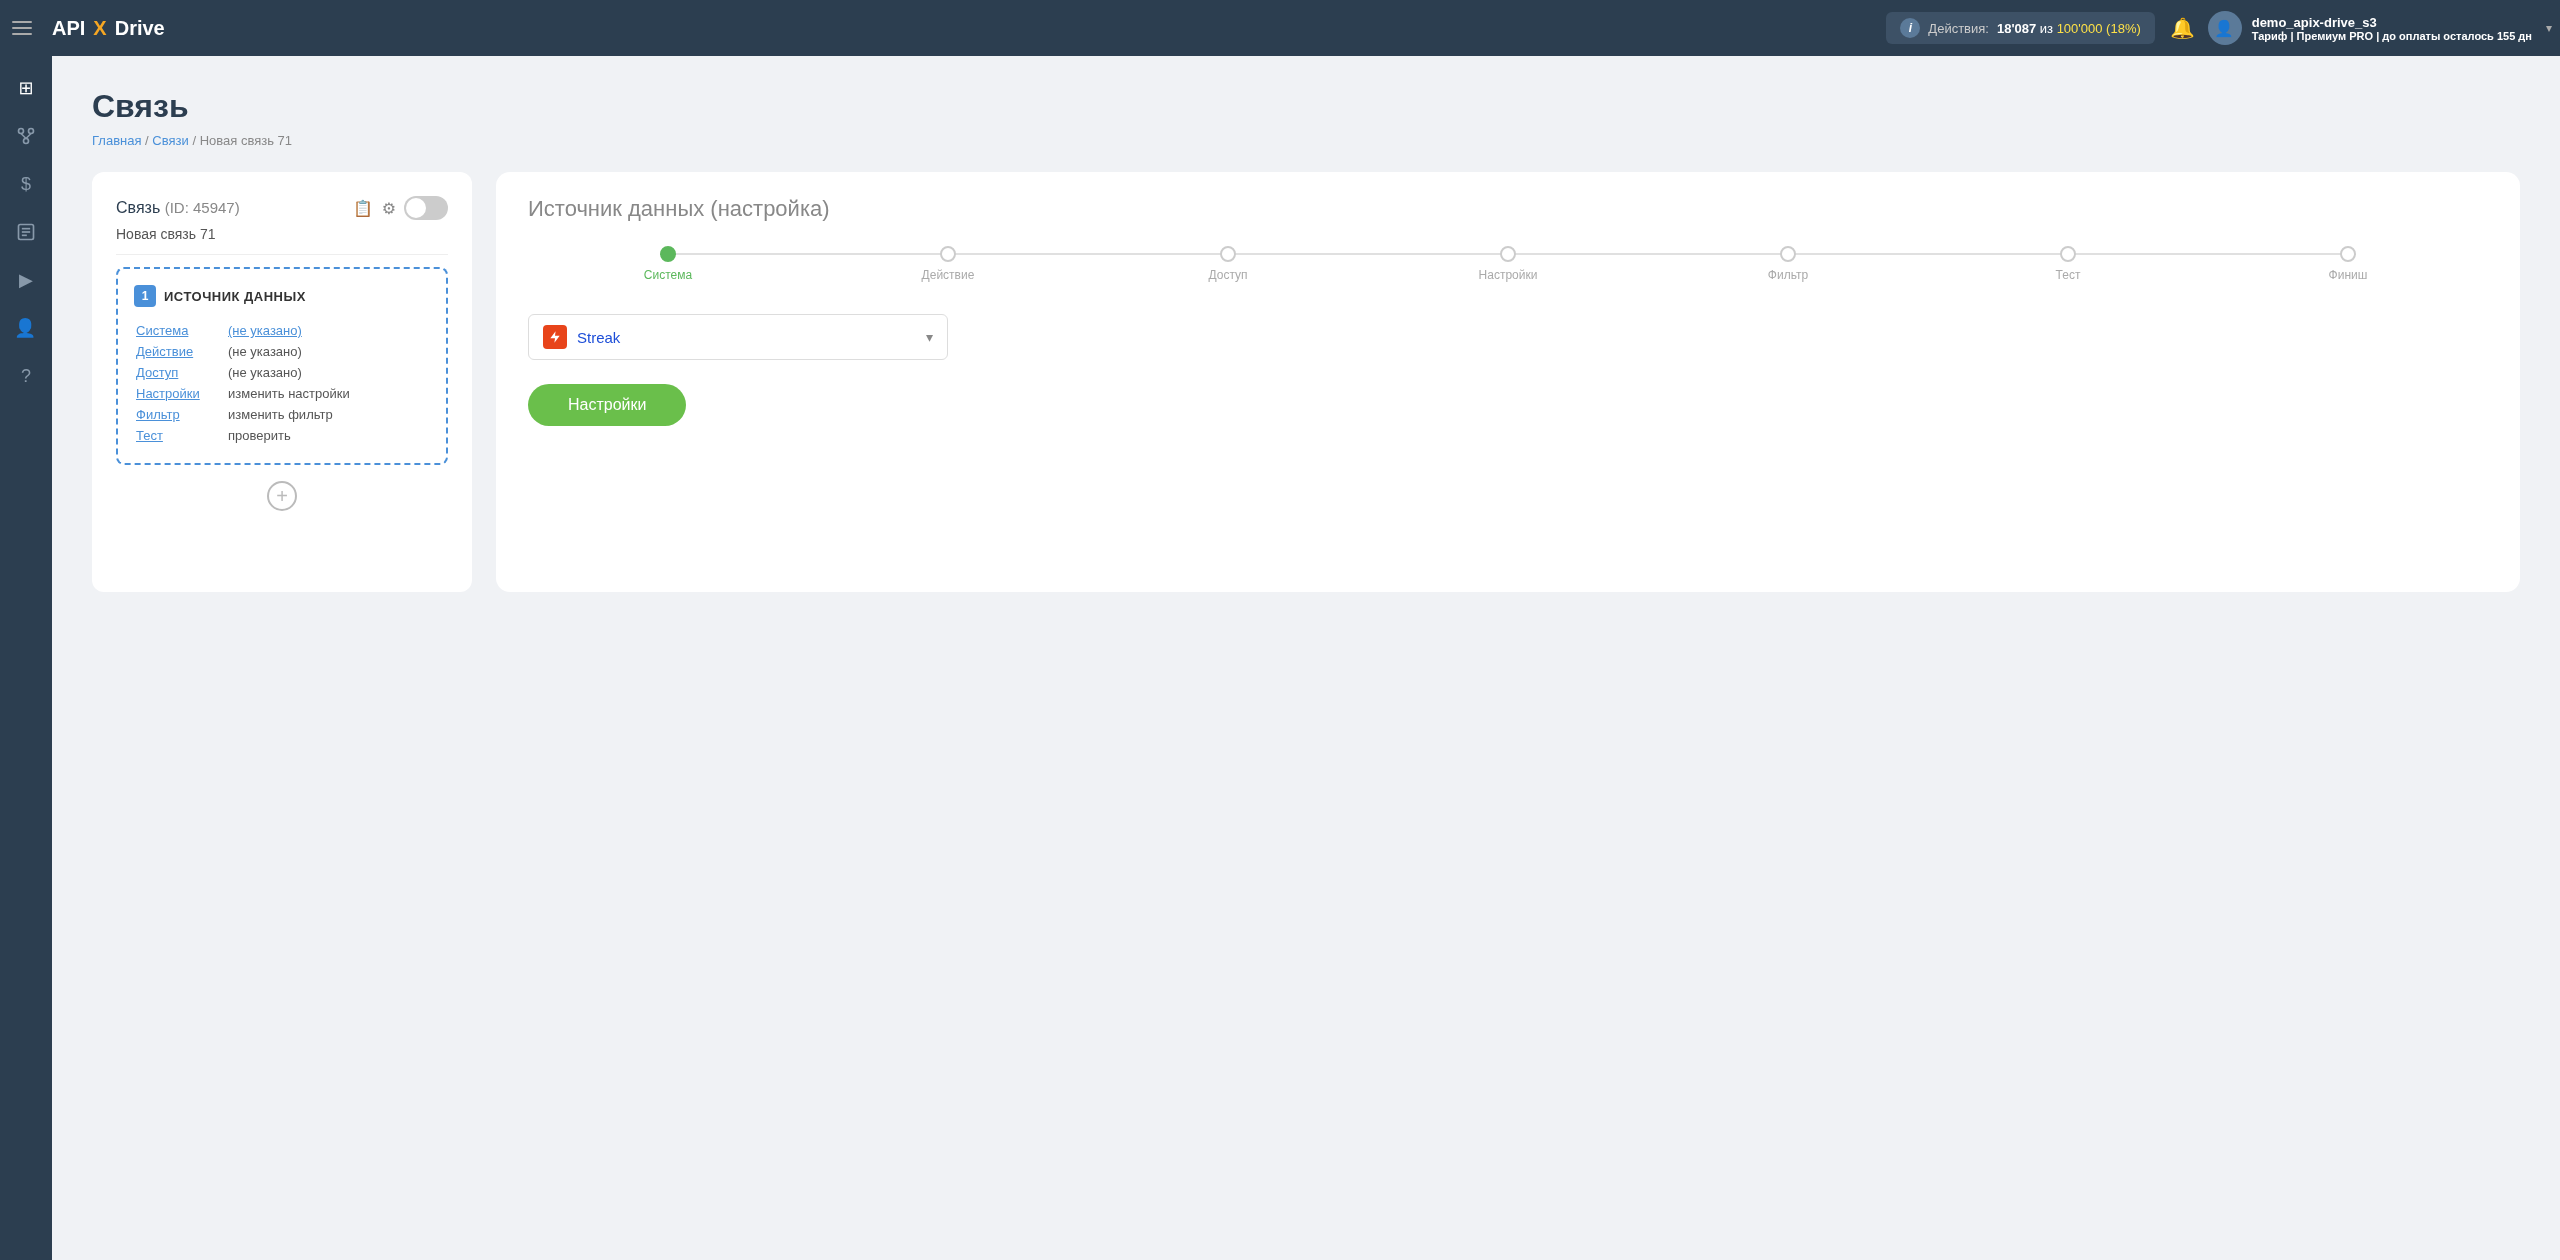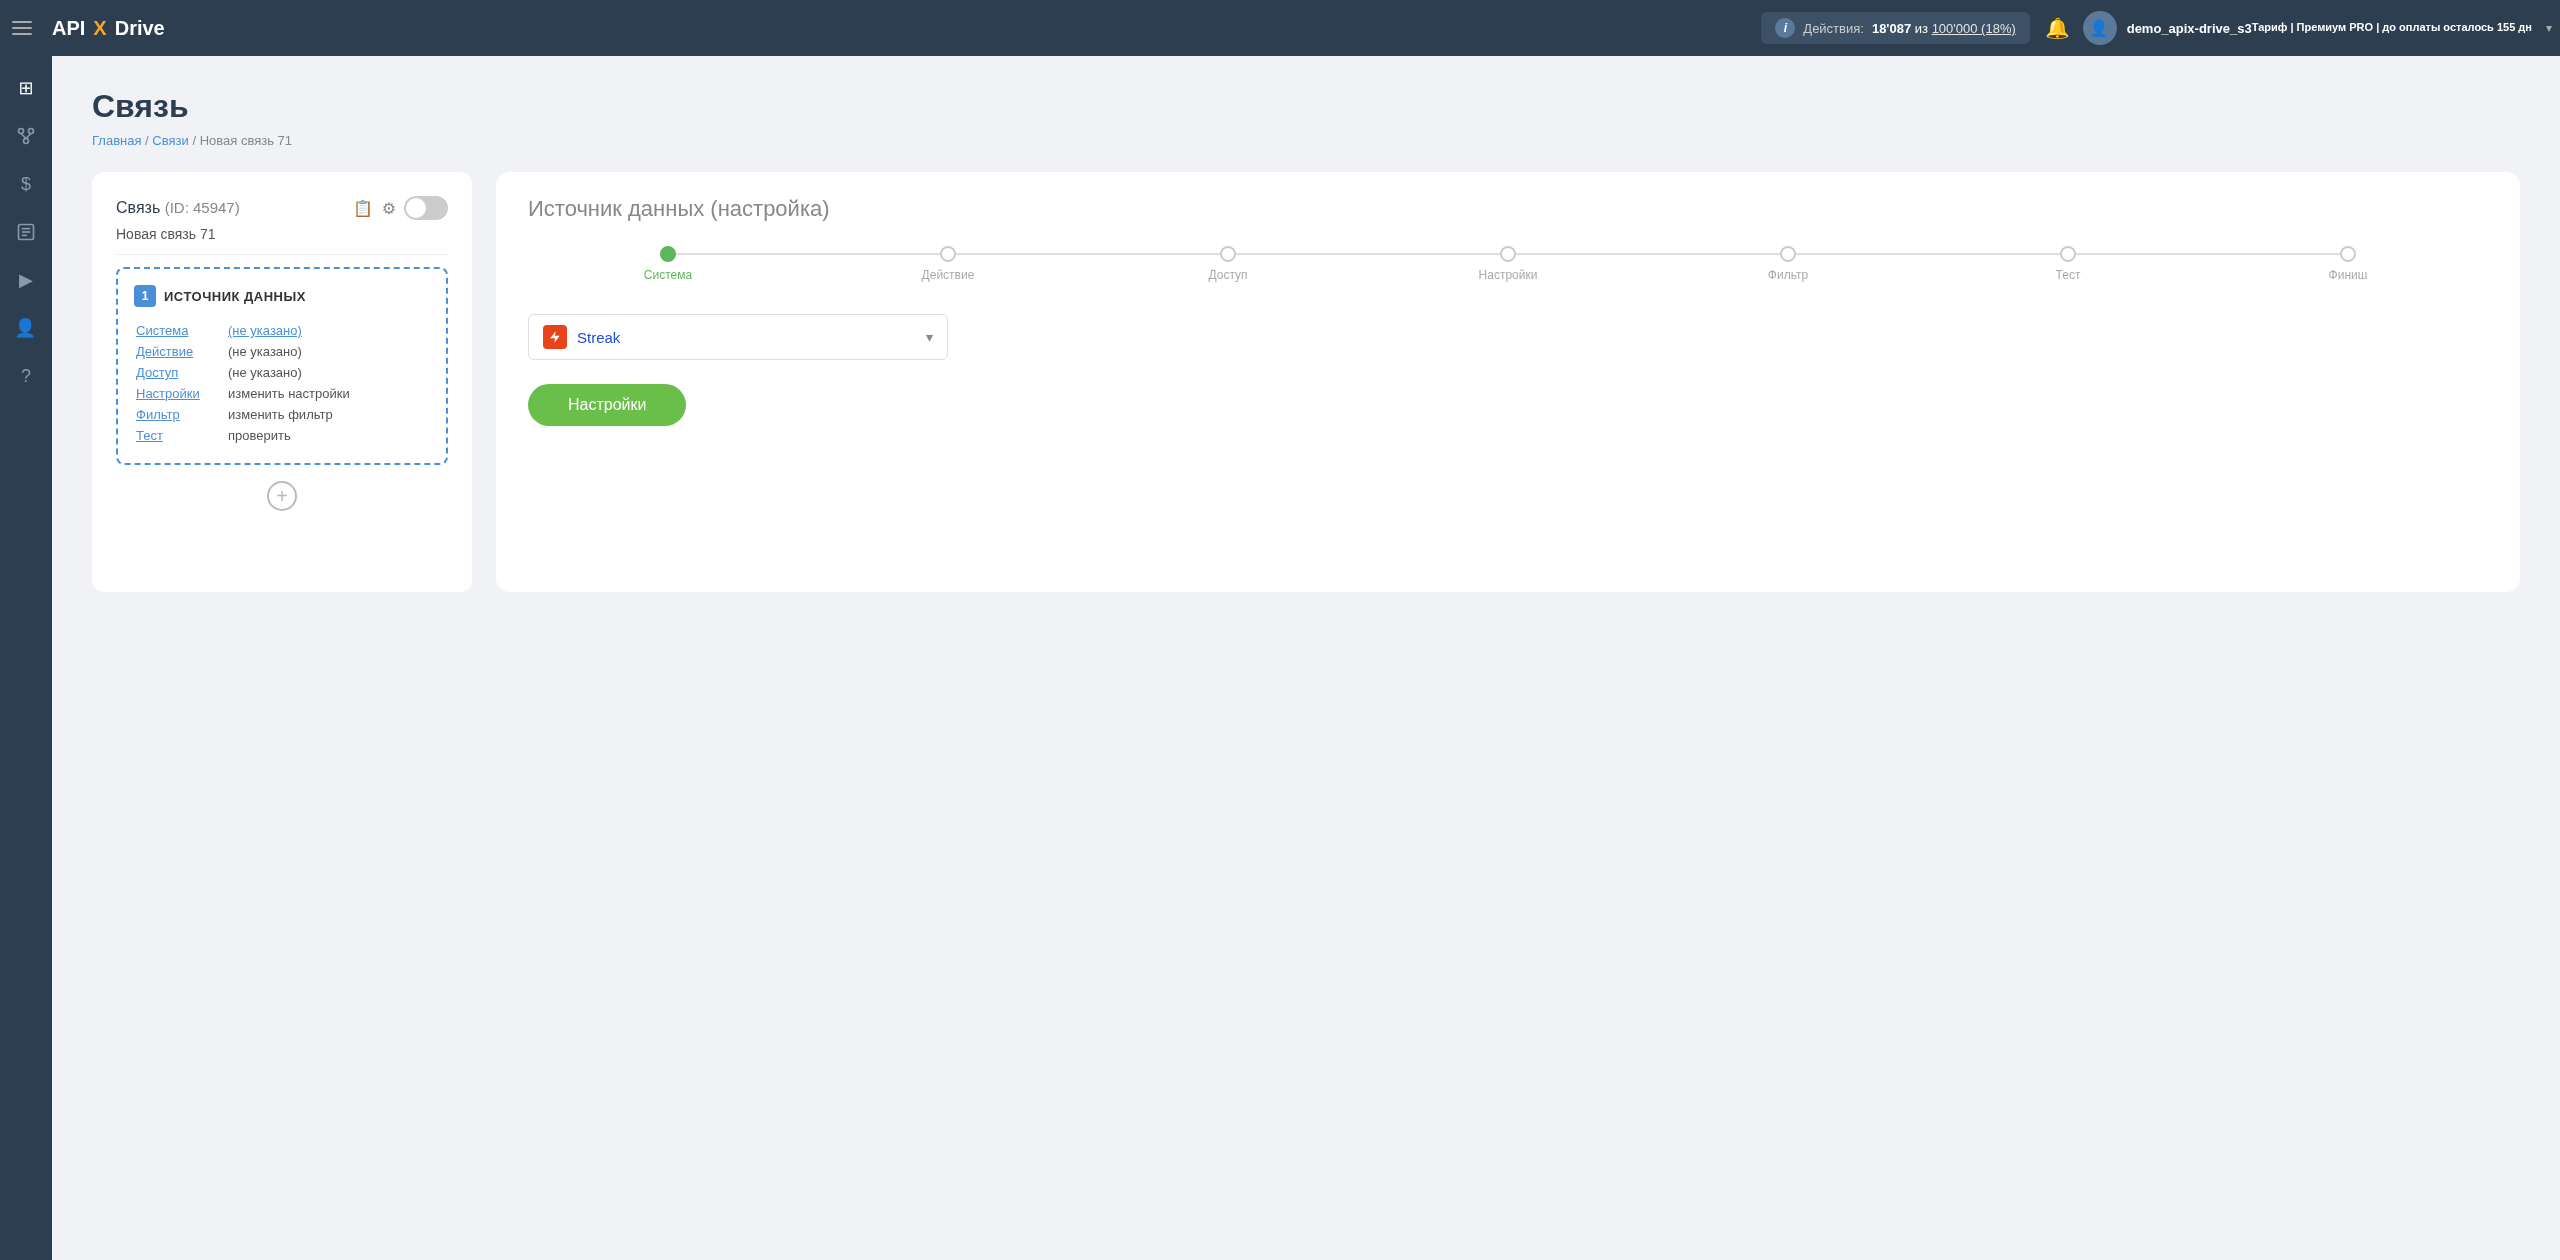--- a/index.html
+++ b/index.html
@@ -41,41 +41,41 @@
     }
     .header-actions-box .info-icon {
       width: 20px; height: 20px;
       background: #5b7a99;
       border-radius: 50%;
       display: flex; align-items: center; justify-content: center;
       font-size: 12px; color: white; font-style: italic; font-weight: bold;
     }
     .actions-label { font-size: 13px; color: #ccc; }
     .actions-count { color: white; font-weight: bold; }
-    .actions-limit { color: #e5e5e5; text-decoration: underline; }
+    .actions-limit { color: #fde047; }
     .bell-icon {
       color: #aaa;
       font-size: 20px;
       margin-right: 12px;
       cursor: pointer;
     }
     .user-section {
       display: flex;
       align-items: center;
       gap: 10px;
       color: white;
     }
     .user-avatar {
       width: 34px; height: 34px;
       border-radius: 50%;
       background: #5b7a99;
       display: flex; align-items: center; justify-content: center;
       font-size: 16px; color: white;
     }
-    .user-info { display: flex; flex-direction: row; }
+    .user-info { display: flex; flex-direction: column; }
     .user-name { font-size: 13px; font-weight: bold; color: white; }
     .user-plan { font-size: 11px; color: #aaa; }
     .user-plan span { color: white; font-weight: bold; }
     .chevron-down { color: #aaa; font-size: 12px; margin-left: 4px; }
 
     
     .main-layout {
       display: flex;
       flex: 1;
       overflow: hidden;

